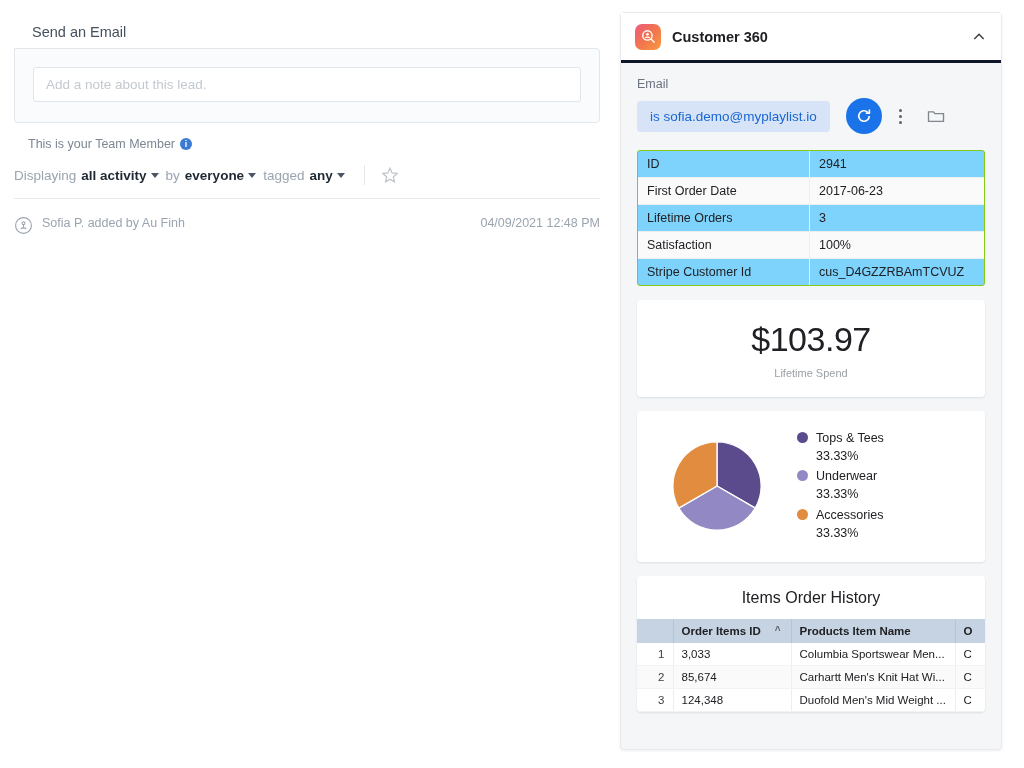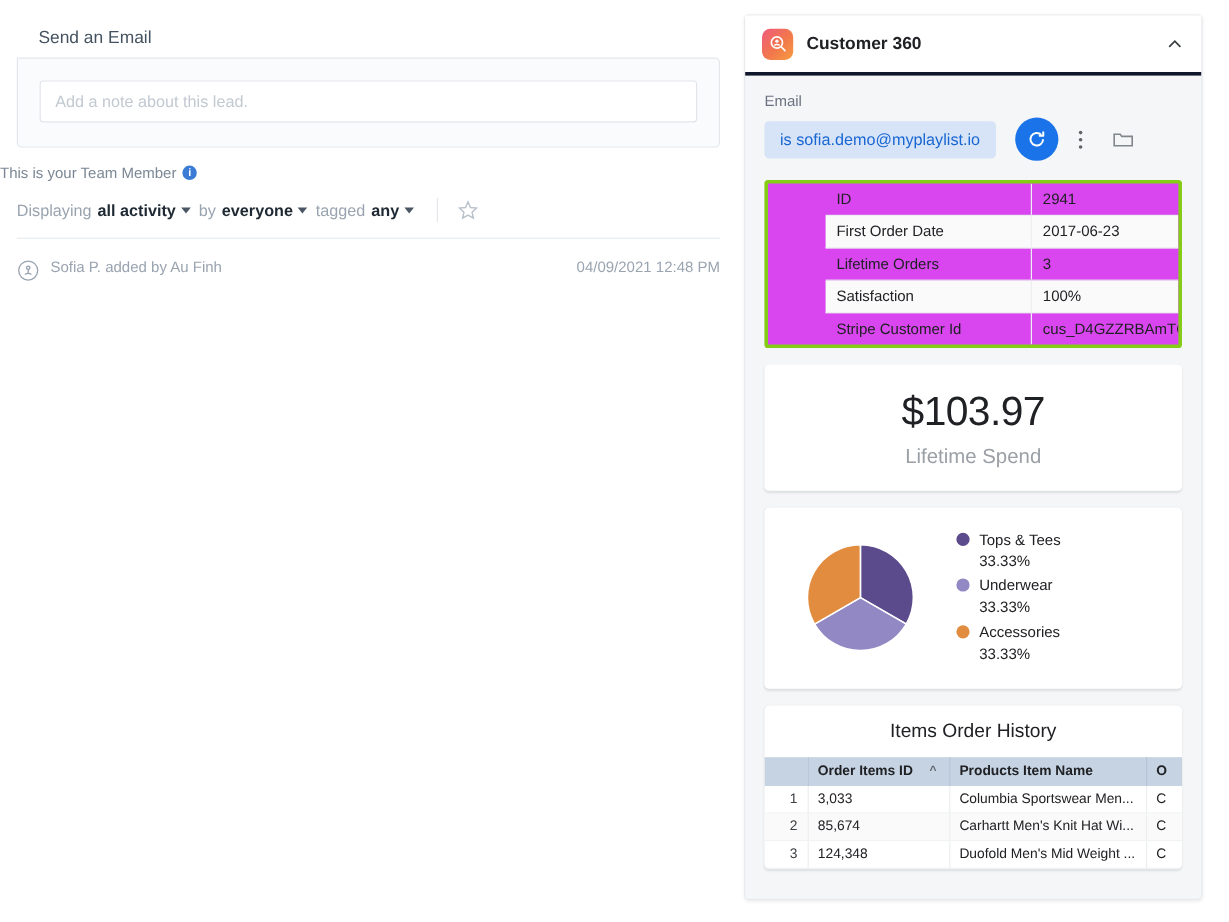--- a/index.html
+++ b/index.html
@@ -26,21 +26,21 @@
   .note-box {
     margin: 0 14px; background: #fafbfc; border: 1px solid #e3e7eb; border-radius: 0 4px 4px 4px;
     padding: 18px 18px 20px 18px;
   }
   .note-input {
     width: 100%; height: 35px; background: #fff; border: 1px solid #e1e5ea; border-radius: 3px;
     padding: 0 12px; font-size: 13.5px; color: #3b4a5a; font-family: "Liberation Sans", sans-serif;
   }
   .note-input::placeholder { color: #c2c9d1; }
 
-  .team-member { display: flex; align-items: center; gap: 5px; margin: 14px 0 0 0; font-size: 12.5px; color: #7b8794; }
+  .team-member { display: flex; align-items: center; gap: 5px; margin: 14px 0 0 28px; font-size: 12.5px; color: #7b8794; }
   .info-icon {
     width: 12px; height: 12px; border-radius: 50%; background: #3a7bd5; color: #fff;
     font-size: 9px; line-height: 12px; text-align: center; font-weight: bold; display: inline-block;
   }
 
   .filter-row { display: flex; align-items: center; margin: 14px 0 0 14px; font-size: 13.5px; }
   .filter-lbl { color: #9aa4b0; margin-right: 5px; }
   .filter-val { color: #1f2933; font-weight: bold; }
   .caret { display: inline-block; margin: 0 7px 0 4px; border-left: 4px solid transparent; border-right: 4px solid transparent; border-top: 5px solid #4a5664; vertical-align: middle; }
   .filter-sep { width: 1px; height: 20px; background: #e3e7eb; margin: 0 16px 0 12px; }
@@ -81,31 +81,31 @@
   }
   .refresh-btn {
     width: 36px; height: 36px; border-radius: 50%; background: #1a73e8; margin-left: 16px;
     display: flex; align-items: center; justify-content: center; flex: none; border: none; cursor: pointer;
   }
   .kebab { width: 22px; height: 26px; margin-left: 8px; display: flex; flex-direction: column;
            align-items: center; justify-content: center; gap: 3px; cursor: pointer; }
   .kebab i { width: 3px; height: 3px; border-radius: 50%; background: #5f6368; display: block; }
   .folder-icon { width: 20px; height: 20px; margin-left: 14px; color: #80868b; cursor: pointer; }
 
-  .kv-card { margin-top: 16px; background: #d946ef; border: 3px solid #84cc16; border-radius: 3px; overflow: hidden; padding-left: 48px; }
+  .kv-card { margin-top: 16px; background: #7dd3fc; border: 1px solid #84cc16; border-radius: 3px; overflow: hidden; }
   .kv-row { display: flex; font-size: 12.5px; color: #202124; border-bottom: 1px solid #eceef1; }
   .kv-row:nth-child(even) { background: #fafafb; }
   .kv-row:last-child { border-bottom: none; }
   .kv-key { width: 172px; padding: 6px 0 6px 9px; border-right: 1px solid #eceef1; }
   .kv-val { flex: 1; padding: 6px 0 6px 9px; white-space: nowrap; overflow: hidden; }
 
   .card { background: #fff; border-radius: 4px; box-shadow: 0 1px 2px rgba(60,64,67,.12); }
   .spend-card { margin-top: 14px; padding: 20px 0 18px 0; text-align: center; }
   .spend-value { font-size: 34px; color: #202124; letter-spacing: -0.5px; }
-  .spend-label { font-size: 17px; color: #9aa0a6; margin-top: 8px; }
+  .spend-label { font-size: 11px; color: #9aa0a6; margin-top: 8px; }
 
   .pie-card { margin-top: 14px; padding: 18px 0; display: flex; align-items: center; }
   .pie-wrap { width: 160px; display: flex; justify-content: center; }
   .legend { flex: 1; font-size: 12.5px; color: #202124; line-height: 1.45; }
   .legend-item { display: flex; align-items: flex-start; margin-bottom: 2px; }
   .legend-dot { width: 11px; height: 11px; border-radius: 50%; margin: 3px 8px 0 0; flex: none; }
 
   .table-card { margin-top: 14px; background: #fff; border-radius: 4px; box-shadow: 0 1px 2px rgba(60,64,67,.12); overflow: hidden; }
   .table-title { text-align: center; font-size: 16px; color: #202124; padding: 13px 0 12px 0; }
   .dtable { width: 100%; border-collapse: collapse; font-size: 11.5px; table-layout: fixed; }

